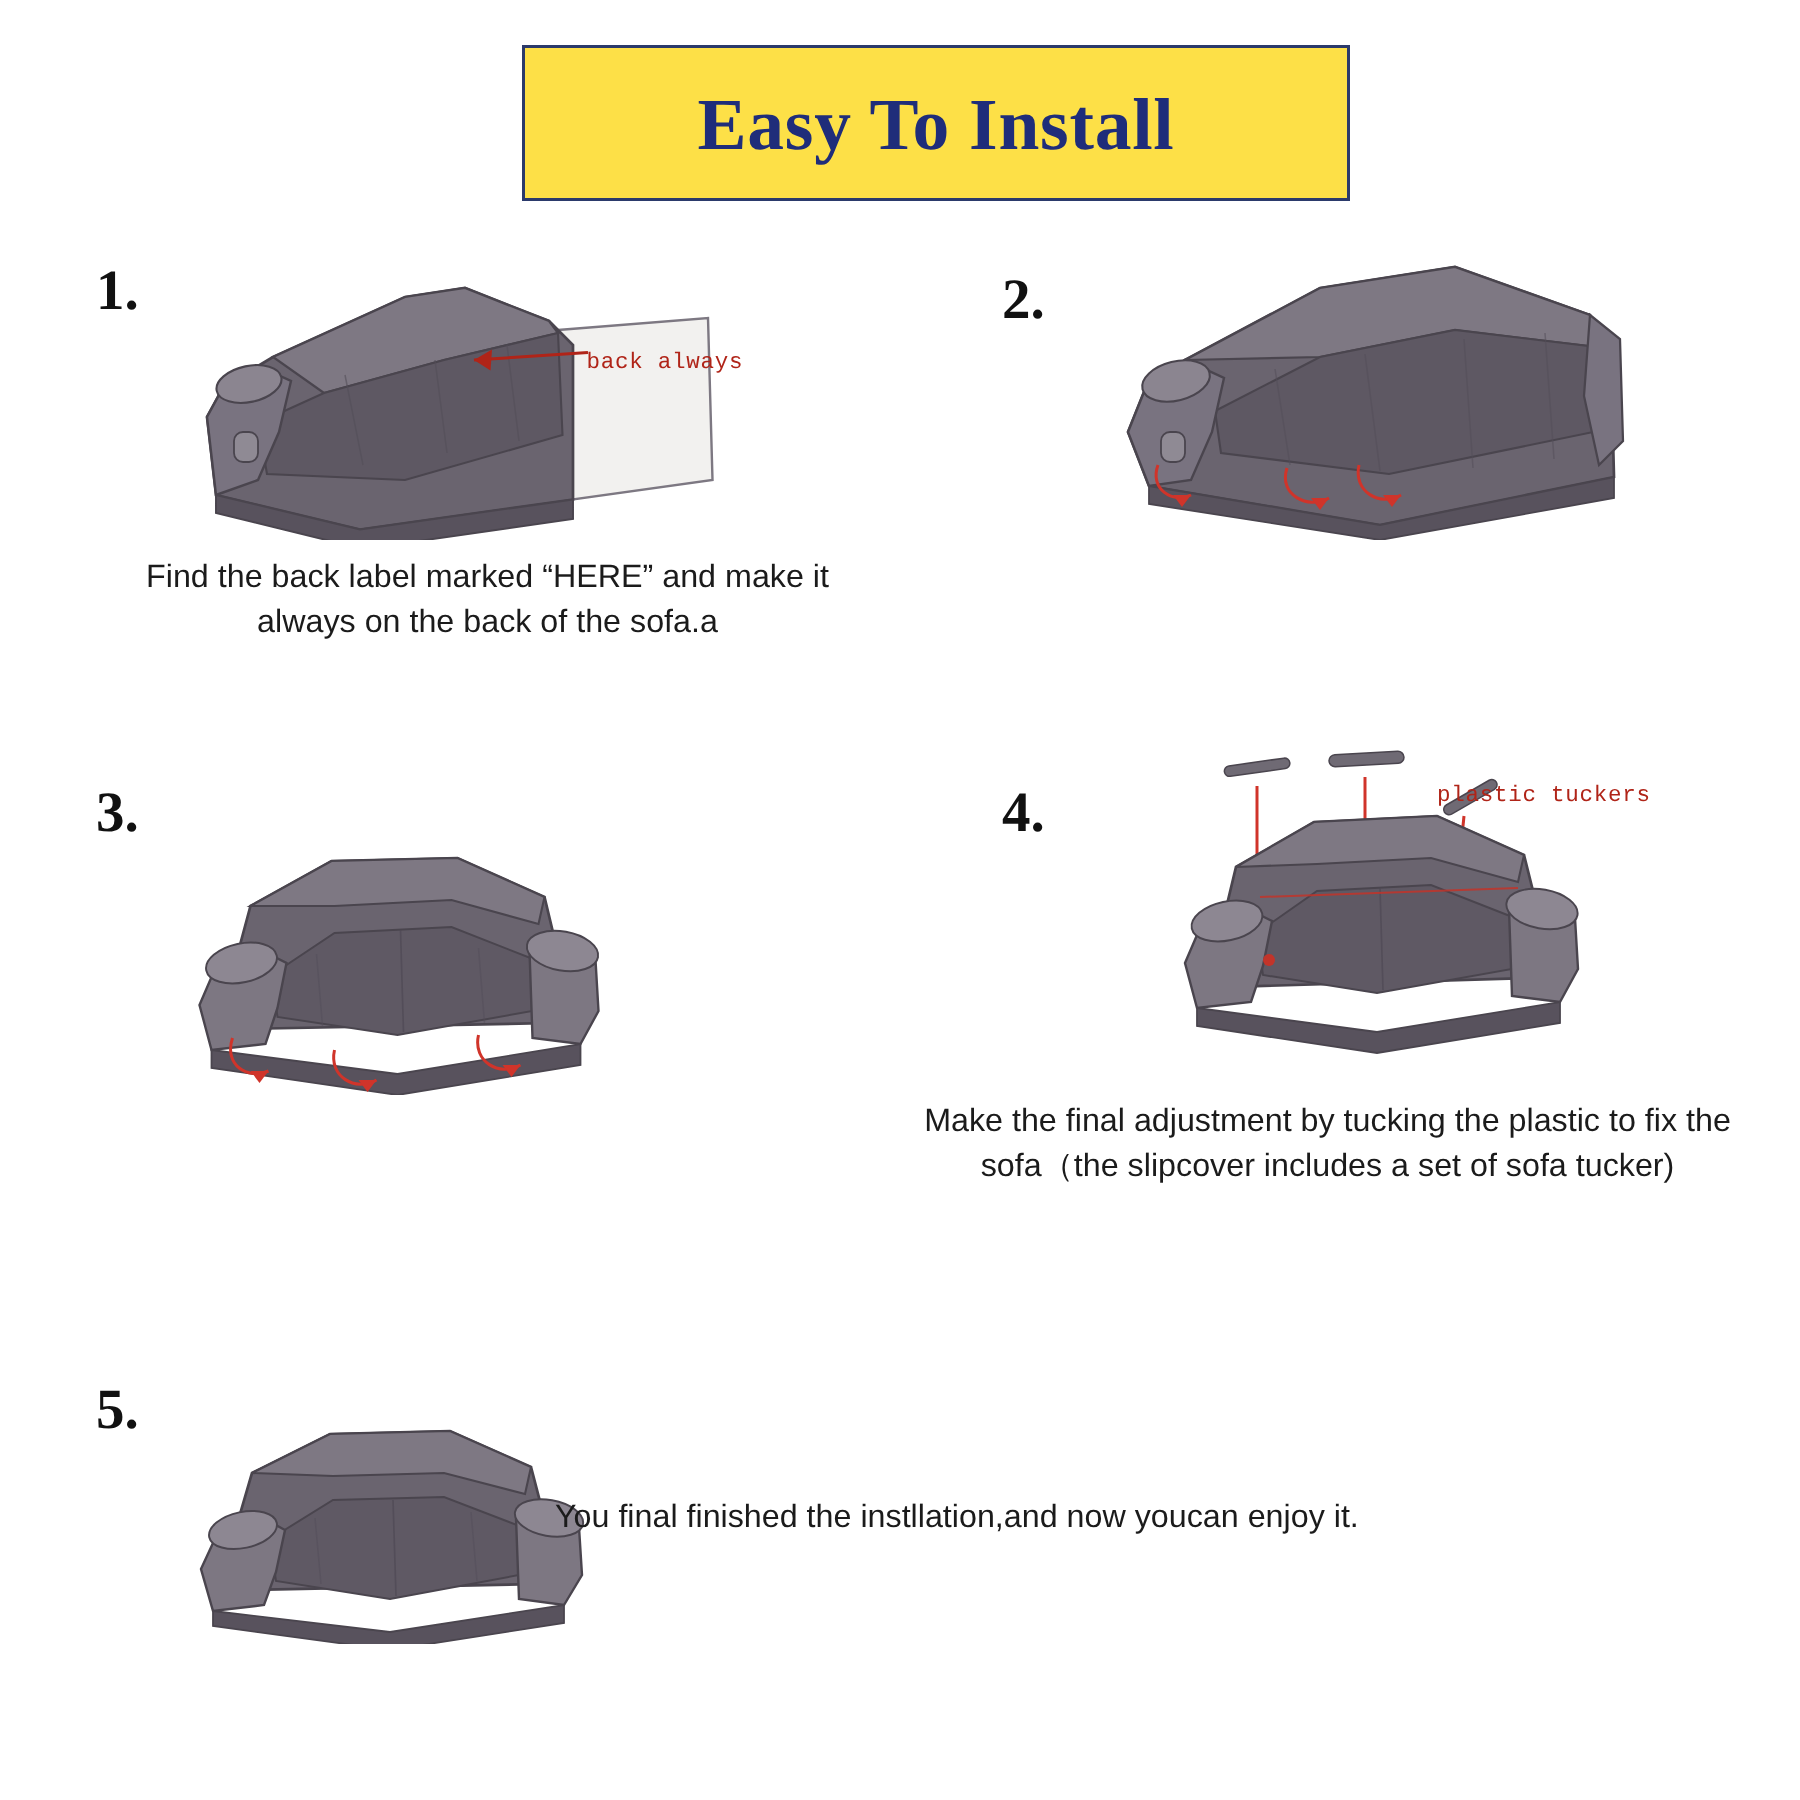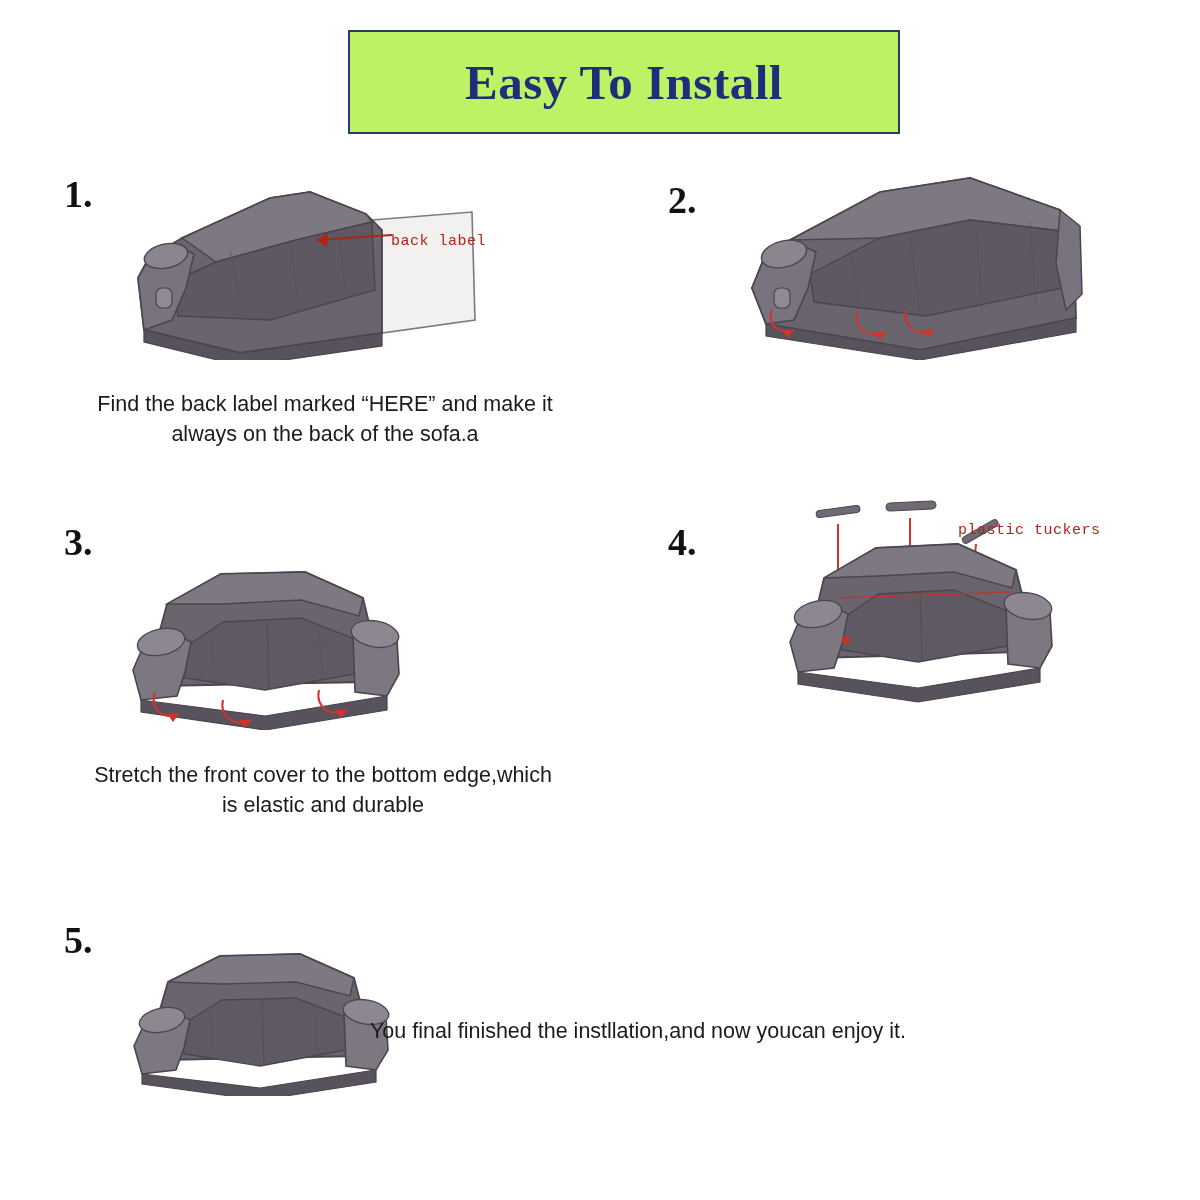--- a/index.html
+++ b/index.html
@@ -21,21 +21,21 @@
     position: absolute;
     left: 348px;
     top: 30px;
     width: 552px;
     height: 104px;
     border: 2px solid #2b3a6b;
     box-sizing: border-box;
     display: flex;
     align-items: center;
     justify-content: center;
-    background: #bef264;
+    background: #fde047;
   }
   .title-text {
     font-family: "Liberation Serif", serif;
     font-weight: bold;
     font-size: 49px;
     color: #1f2d7a;
     letter-spacing: 0.5px;
     white-space: nowrap;
   }
 
@@ -50,21 +50,20 @@
     font-weight: bold;
     color: #111;
   }
   .caption {
     position: absolute;
     font-family: "Liberation Sans", sans-serif;
     font-size: 21.5px;
     line-height: 30px;
     color: #1b1b1b;
     text-align: center;
-    margin-top: 20px;
   }
 
   .figure {
     position: absolute;
   }
   .figure svg { display: block; }
 
   .annot {
     position: absolute;
     font-family: "Liberation Mono", monospace;
@@ -104,21 +103,21 @@
 
       <path d="M110 80 L122 140" stroke="#544e59" stroke-width="1" fill="none" opacity=".6"></path>
       <path d="M170 70 L178 132" stroke="#544e59" stroke-width="1" fill="none" opacity=".6"></path>
       <path d="M218 60 L226 124" stroke="#544e59" stroke-width="1" fill="none" opacity=".6"></path>
 
       <line x1="272" y1="65" x2="196" y2="70" stroke="#b02418" stroke-width="2"></line>
       <polygon points="196,70 208,63 207,77" fill="#b02418"></polygon>
     </svg>
   </div>
 
-  <div class="annot" style="left:391px;top:233px;">back label</div>
+  <div class="annot" style="left:391px;top:233px;">back always</div>
 
   <div class="caption" style="left:90px;top:369px;width:470px;">Find the back label marked “HERE” and make it always on the back of the sofa.a</div>
 </div>
 
 <div class="step" style="left:600px;top:0;width:600px;height:300px;">
   <div class="step-num" style="left:68px;top:178px;">2.</div>
 
   <div class="figure" style="left:130px;top:160px;">
     <svg width="380" height="200" viewBox="0 0 380 200">
 
@@ -179,21 +178,20 @@
 
       <path d="M50 142 C44 160 60 170 74 164" stroke="#d0342a" stroke-width="2" fill="none"></path>
       <polygon points="74,164 62,164 68,172" fill="#d0342a"></polygon>
       <path d="M118 150 C114 168 132 178 146 170" stroke="#d0342a" stroke-width="2" fill="none"></path>
       <polygon points="146,170 134,170 140,178" fill="#d0342a"></polygon>
       <path d="M214 140 C210 158 228 168 242 160" stroke="#d0342a" stroke-width="2" fill="none"></path>
       <polygon points="242,160 230,160 236,168" fill="#d0342a"></polygon>
     </svg>
   </div>
 
-  <div class="caption caption-left" style="left:88px;top:260px;width:470px;">Stretch the front cover to the bottom edge,which is elastic and durable</div>
 </div>
 
 <div class="step" style="left:600px;top:480px;width:600px;height:340px;">
   <div class="step-num" style="left:68px;top:40px;">4.</div>
 
   <div class="figure" style="left:160px;top:20px;">
     <svg width="400" height="230" viewBox="0 0 400 230">
 
       <rect x="56" y="8" width="44" height="7" rx="3.5" fill="#6f6a74" stroke="#4a454e" stroke-width="1" transform="rotate(-8 78 11)"></rect>
       <rect x="126" y="2" width="50" height="8" rx="4" fill="#6f6a74" stroke="#4a454e" stroke-width="1" transform="rotate(-3 151 6)"></rect>
@@ -220,20 +218,21 @@
       <ellipse cx="268" cy="106" rx="24" ry="13" fill="#8d8792" stroke="#4a454e" stroke-width="1.3" transform="rotate(10 268 106)"></ellipse>
 
       <path d="M38 172 L158 188 L280 168 L280 182 L158 202 L38 184 Z" fill="#58525d" stroke="#4a454e" stroke-width="1.2"></path>
 
       <circle cx="86" cy="140" r="4" fill="#c2342a"></circle>
     </svg>
   </div>
 
   <div class="annot" style="left:358px;top:42px;">plastic tuckers</div>
 
+  <div class="caption caption-left" style="left:0px;top:252px;width:570px;">Make the final adjustment by tucking the plastic to fix the sofa（the slipcover includes a set of sofa tucker)</div>
 </div>
 
 <div class="step" style="left:0;top:900px;width:1200px;height:240px;">
   <div class="step-num" style="left:64px;top:18px;">5.</div>
 
   <div class="figure" style="left:110px;top:36px;">
     <svg width="290" height="160" viewBox="0 0 290 160">
       <path d="M44 94 L58 46 L110 20 L190 18 L244 42 L256 88 L250 120 L52 124 Z" fill="#6a646f" stroke="#4a454e" stroke-width="1.8"></path>
       <path d="M58 46 L110 20 L190 18 L244 42 L240 60 L186 46 L112 48 Z" fill="#7e7883" stroke="#4a454e" stroke-width="1.4"></path>
       <path d="M70 90 L112 64 L186 62 L238 82 L236 114 L150 130 L74 118 Z" fill="#5f5964" stroke="#4a454e" stroke-width="1.3"></path>

